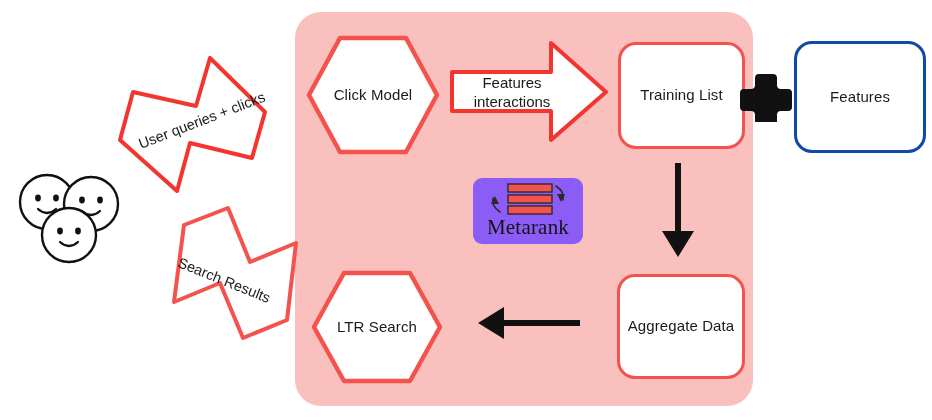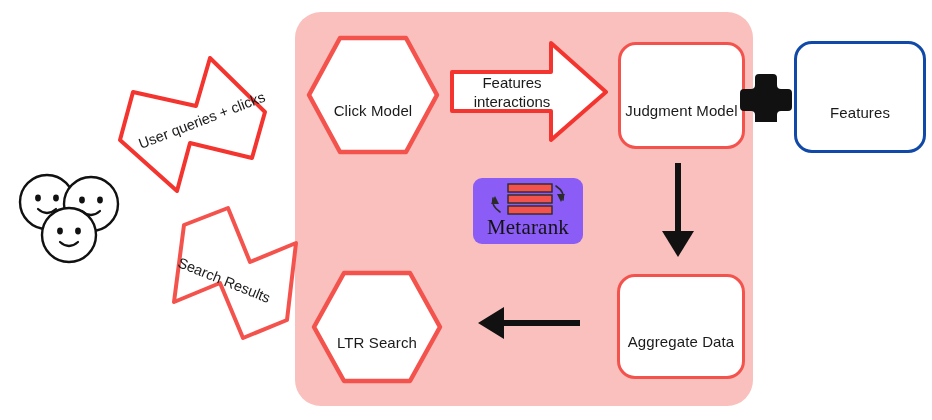--- a/index.html
+++ b/index.html
@@ -37,21 +37,20 @@
     width: 100%; height: 100%;
     display: flex;
     align-items: center;
     justify-content: center;
     text-align: center;
     color: #1a1a1a;
     font-size: 15px;
     line-height: 1.25;
     letter-spacing: .1px;
     pointer-events: none;
-    margin-top: 16px;
   }
 
   
   .hexagon {
     background: #ffffff;
   }
   .hexagon svg {
     position: absolute;
     left: 0; top: 0;
     overflow: visible;
@@ -190,21 +189,21 @@
   <div class="abs" id="aggregate-arrow-label">Features interactions</div>
 
   <div class="abs hexagon" id="click-model-node" style="background:transparent;">
     <svg width="134" height="120" viewBox="0 0 134 120">
       <polygon points="34,3 100,3 131,60 100,117 34,117 3,60" fill="#ffffff" stroke="#f4534d" stroke-width="4.5" stroke-linejoin="round"></polygon>
     </svg>
     <span class="node-label">Click Model</span>
   </div>
 
   <div class="abs box red" id="judgment-list-node">
-    <span class="node-label">Judgment Model</span>
+    <span class="node-label">Training List</span>
   </div>
 
   <div class="abs" id="plus-symbol">
     <svg width="52" height="52" viewBox="0 0 52 52">
       <path d="M19,4 h14 a4,4 0 0 1 4,4 v7 a4,4 0 0 0 4,4 h7 a4,4 0 0 1 4,4 v14
                a4,4 0 0 1 -4,4 h-7 a4,4 0 0 0 -4,4 v7 a4,4 0 0 1 -4,4 h-14
                a4,4 0 0 1 -4,-4 v-7 a4,4 0 0 0 -4,-4 h-7 a4,4 0 0 1 -4,-4 v-14
                a4,4 0 0 1 4,-4 h7 a4,4 0 0 0 4,-4 v-7 a4,4 0 0 1 4,-4 z" fill="#111111"></path>
     </svg>
   </div>

